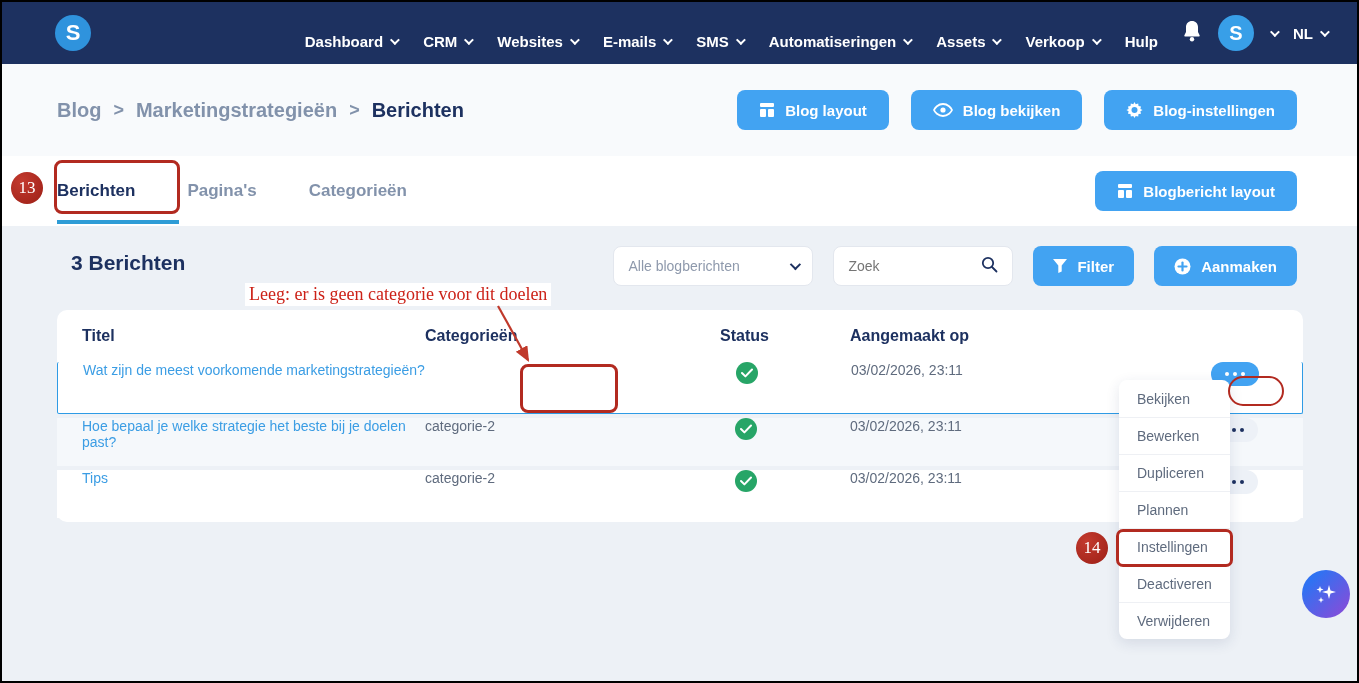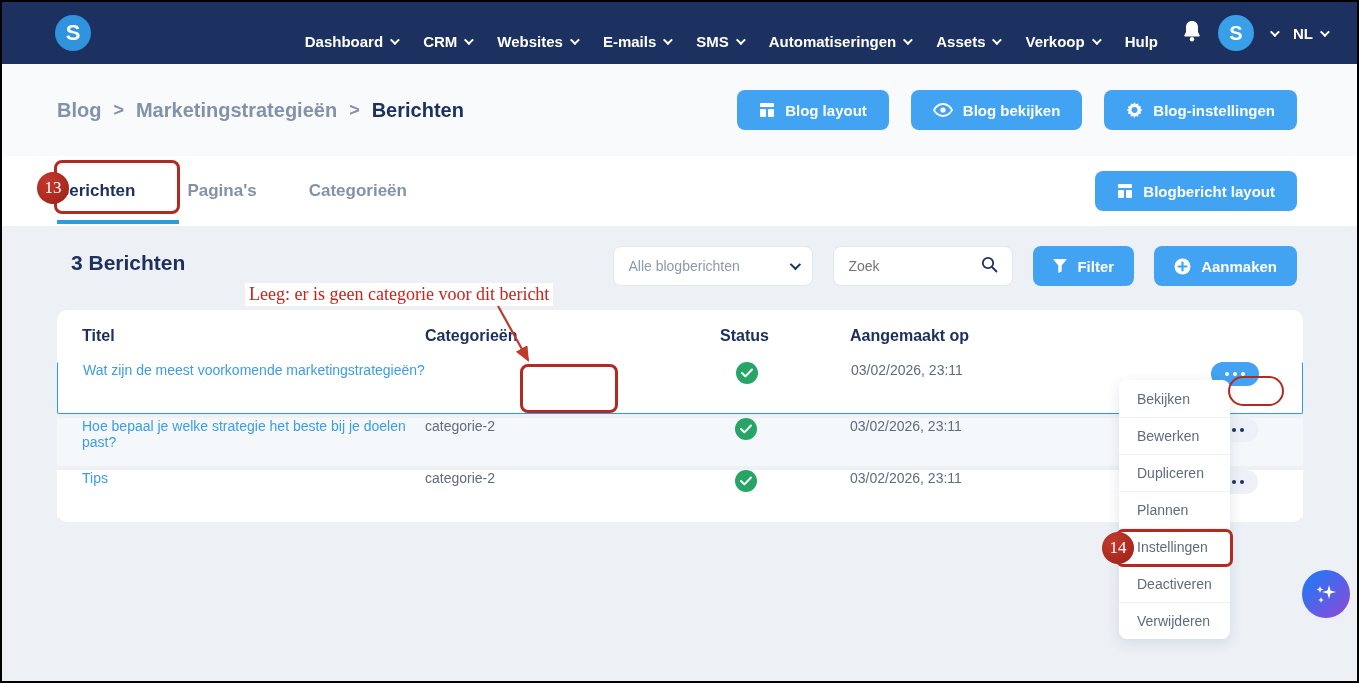--- a/index.html
+++ b/index.html
@@ -126,21 +126,21 @@
     height:37px; display:flex; align-items:center; padding-left:18px;
     font-size:14px; color:#5f6b7e; cursor:pointer; border-top:1px solid #eef0f4;
   }
   .menu-item:first-child { border-top:none; }
 
   
   .anno-circle {
     position:absolute; width:32px; height:32px; border-radius:50%;
     background:radial-gradient(circle at 35% 30%, #c33a2e, #9c1f16);
     color:#fff; font-family:"Liberation Serif", serif; font-size:17px;
-    display:flex; align-items:center; justify-content:center; z-index:8;margin-left:26px;
+    display:flex; align-items:center; justify-content:center; z-index:8;
   }
   .anno-box { position:absolute; border:3px solid #b22a20; border-radius:8px; z-index:7; }
   .anno-note {
     position:absolute; left:243px; top:281px; background:#fff; padding:1px 4px;
     color:#cc2218; font-family:"Liberation Serif", serif; font-size:18px; z-index:6;
   }
   .anno-arrow { position:absolute; left:478px; top:300px; z-index:6; }
 
   
   .fab {
@@ -369,21 +369,21 @@
     <div class="menu-item">Dupliceren</div>
     <div class="menu-item">Plannen</div>
     <div class="menu-item">Instellingen</div>
     <div class="menu-item">Deactiveren</div>
     <div class="menu-item">Verwijderen</div>
   </div>
 
   <div class="anno-circle" style="left:9px; top:170px;">13</div>
   <div class="anno-box" style="left:52px; top:158px; width:126px; height:54px; border-width:3.5px;"></div>
 
-  <div class="anno-note">Leeg: er is geen categorie voor dit bericht</div>
+  <div class="anno-note">Leeg: er is geen categorie voor dit doelen</div>
   <svg class="anno-arrow" width="60" height="68">
     <defs>
         <marker id="ah" markerWidth="8" markerHeight="8" refX="6" refY="3" orient="auto">
           <path d="M0 0L7 3L0 6z" fill="#c0392b"></path>
         </marker>
       </defs>
     <line x1="18" y1="4" x2="48" y2="58" stroke="#c0392b" stroke-width="2.2" marker-end="url(#ah)"></line>
   </svg>
   <div class="anno-box" style="left:518px; top:362px; width:98px; height:49px; border-width:3.5px;"></div>
 

